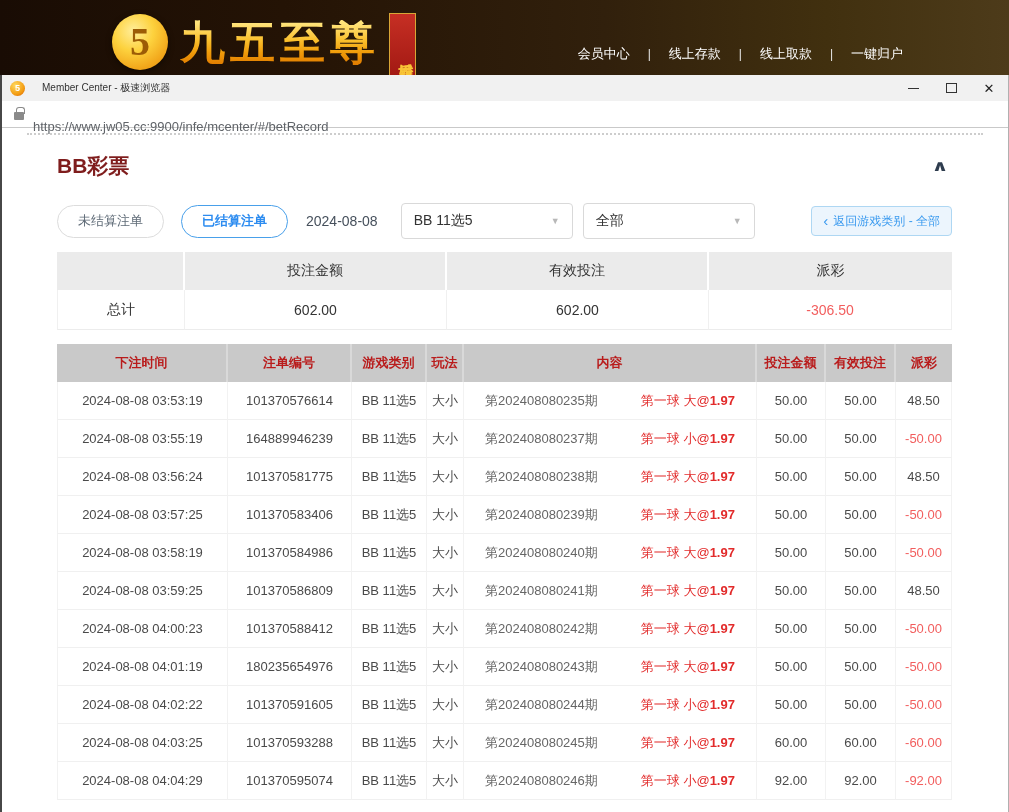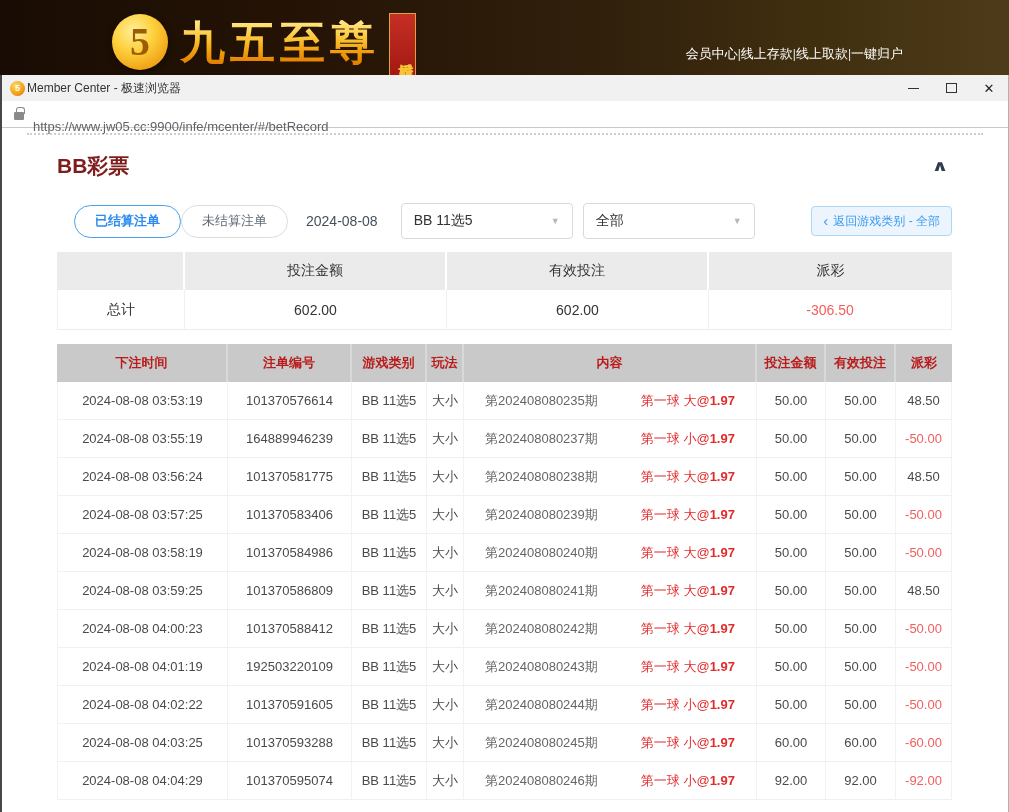--- a/index.html
+++ b/index.html
@@ -20,33 +20,33 @@
     background:linear-gradient(180deg,#ffe37a 8%,#fbc02d 45%,#f09c0a 72%,#e07b00 100%);
     -webkit-background-clip:text; background-clip:text; -webkit-text-fill-color:transparent; }
   .logo-badge { margin-left:9px; margin-top:13px; align-self:flex-start;
     width:27px; height:74px; padding-top:3px;
     background:linear-gradient(180deg,#c62f24 0%,#9c1510 100%);
     border:1px solid #d8a636; border-bottom:none;
     color:#f8c537; font-size:15px; font-weight:bold; line-height:18px;
     writing-mode:vertical-rl; text-orientation:upright; text-align:start;
     display:flex; justify-content:center; }
   .top-nav { margin-left:auto; margin-right:106px; align-self:flex-end; margin-bottom:12px;
-    display:flex; align-items:center; gap:0; }
+    display:flex; align-items:center; gap:18px; }
   .nav-item { color:#fff; font-size:13px; text-decoration:none; cursor:pointer; }
   .nav-sep { color:#e8e8e8; font-size:12px; }
   .top-nav .nav-sep:last-child { display:none; }
 
   
   .window { border-left:2px solid #474747; border-right:1px solid #b0b0b0; }
   .titlebar { height:26px; background:#f1f1f1; display:flex; align-items:center; padding-left:8px; }
   .favicon { width:15px; height:15px; border-radius:50%; flex:0 0 auto;
     background:radial-gradient(circle at 36% 30%,#ffd95e,#f39c12 62%,#d35400 100%);
     display:flex; align-items:center; justify-content:center;
     color:#fff; font-size:9px; font-weight:bold; }
-  .win-title { margin-left:2px; font-size:12px; color:#333; }
+  .win-title { margin-left:17px; font-size:10px; color:#333; }
   .win-controls { margin-left:auto; display:flex; height:100%; }
   .win-btn { width:38px; height:100%; display:flex; align-items:center; justify-content:center;
     color:#333; cursor:pointer; }
   .min-glyph { display:inline-block; width:11px; height:0; border-top:1px solid #333; }
   .max-glyph { display:inline-block; width:11px; height:10px; border:1px solid #333; }
   .close-glyph { font-size:13px; color:#222; line-height:1; }
 
   .urlbar { height:27px; background:#fff; border-bottom:1px solid #c9c9c9;
     display:flex; align-items:center; padding:0 12px; gap:9px; cursor:text; }
   .lock { position:relative; width:10px; height:8px; background:#8a8a8a; border-radius:1px; margin-top:4px; flex:0 0 auto; }
@@ -157,22 +157,22 @@
     <hr class="dotted">
     <div class="panel">
       <div class="panel-inner">
 
         <div class="panel-title">
           <h2>BB彩票</h2>
           <span class="chevron">∧</span>
         </div>
 
         <div class="filter-row">
+          <button class="pill">未结算注单</button>
           <button class="pill active">已结算注单</button>
-          <button class="pill">未结算注单</button>
           <span class="date">2024-08-08</span>
           <div class="select">
             <span>BB 11选5</span>
             <span class="caret">▼</span>
           </div>
           <div class="select">
             <span>全部</span>
             <span class="caret">▼</span>
           </div>
           <button class="back-btn">
@@ -321,21 +321,21 @@
                   <span class="pick">第一球 大@</span>
                   <b class="odds">1.97</b>
                 </div>
                 <div class="td">50.00</div>
                 <div class="td">50.00</div>
                 <div class="td neg">-50.00</div>
               </div>
 
               <div class="cols">
                 <div class="td">2024-08-08 04:01:19</div>
-                <div class="td">192503220109</div>
+                <div class="td">180235654976</div>
                 <div class="td">BB 11选5</div>
                 <div class="td">大小</div>
                 <div class="td">
                   <span class="period">第202408080243期</span>
                   <span class="pick">第一球 大@</span>
                   <b class="odds">1.97</b>
                 </div>
                 <div class="td">50.00</div>
                 <div class="td">50.00</div>
                 <div class="td neg">-50.00</div>

